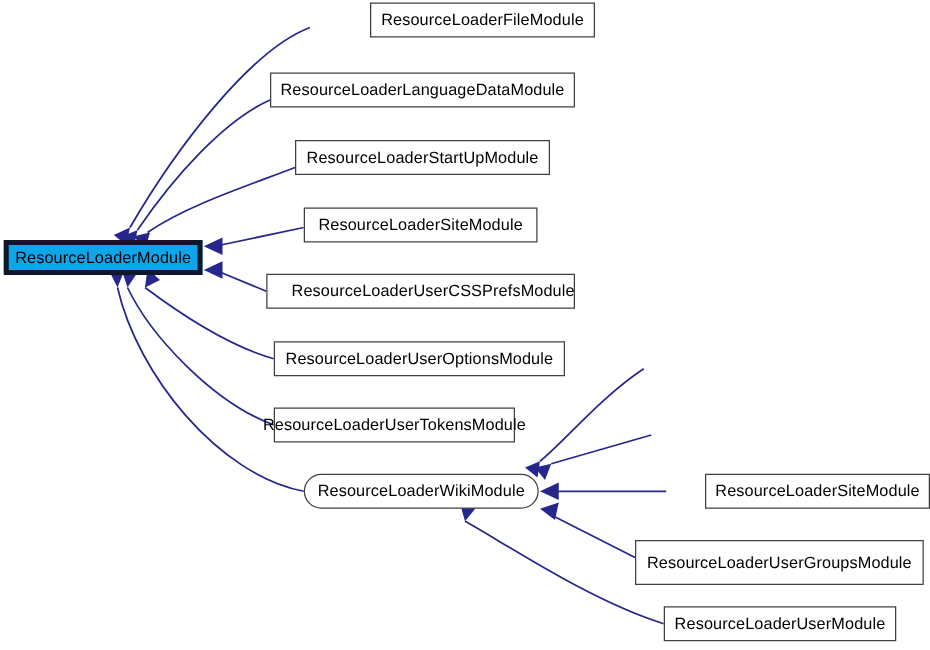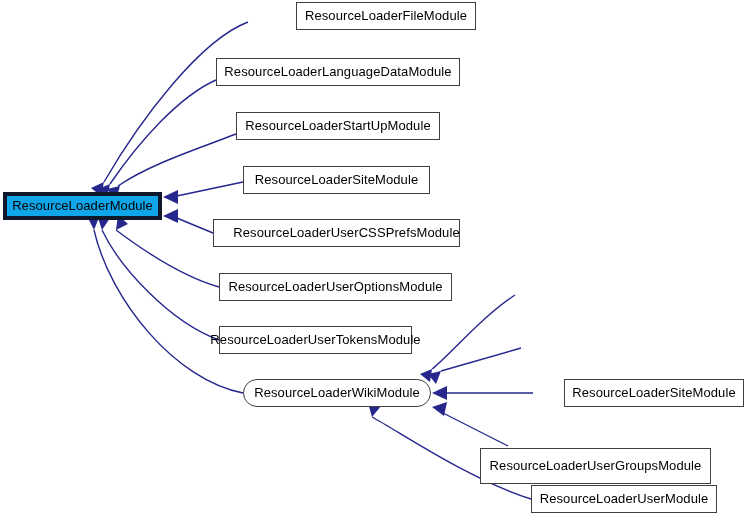--- a/index.html
+++ b/index.html
@@ -145,21 +145,21 @@
   <div class="uml-node" style="left:243px; top:379px; width:188px; height:28px;border-radius:14px;">
     <span class="node-label">ResourceLoaderWikiModule</span>
   </div>
 
 
 
   <div class="uml-node" style="left:533px; top:379px; width:180px; height:28px;margin-left:31px;">
     <span class="node-label">ResourceLoaderSiteModule</span>
   </div>
 
-  <div class="uml-node" style="left:480px; top:432px; width:231px; height:36px;margin-top:16px;">
+  <div class="uml-node" style="left:508px; top:432px; width:231px; height:36px;">
     <span class="node-label">ResourceLoaderUserGroupsModule</span>
   </div>
 
   <div class="uml-node" style="left:531px; top:485px; width:186px; height:28px;">
     <span class="node-label">ResourceLoaderUserModule</span>
   </div>
 
 </div>
 
 </body></html>

